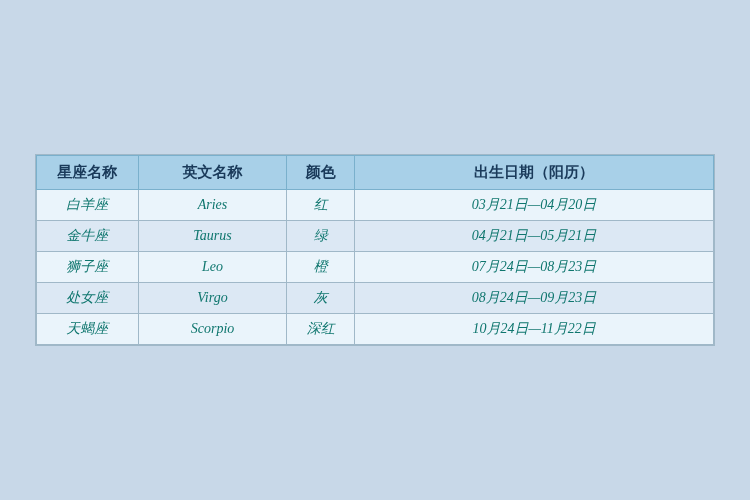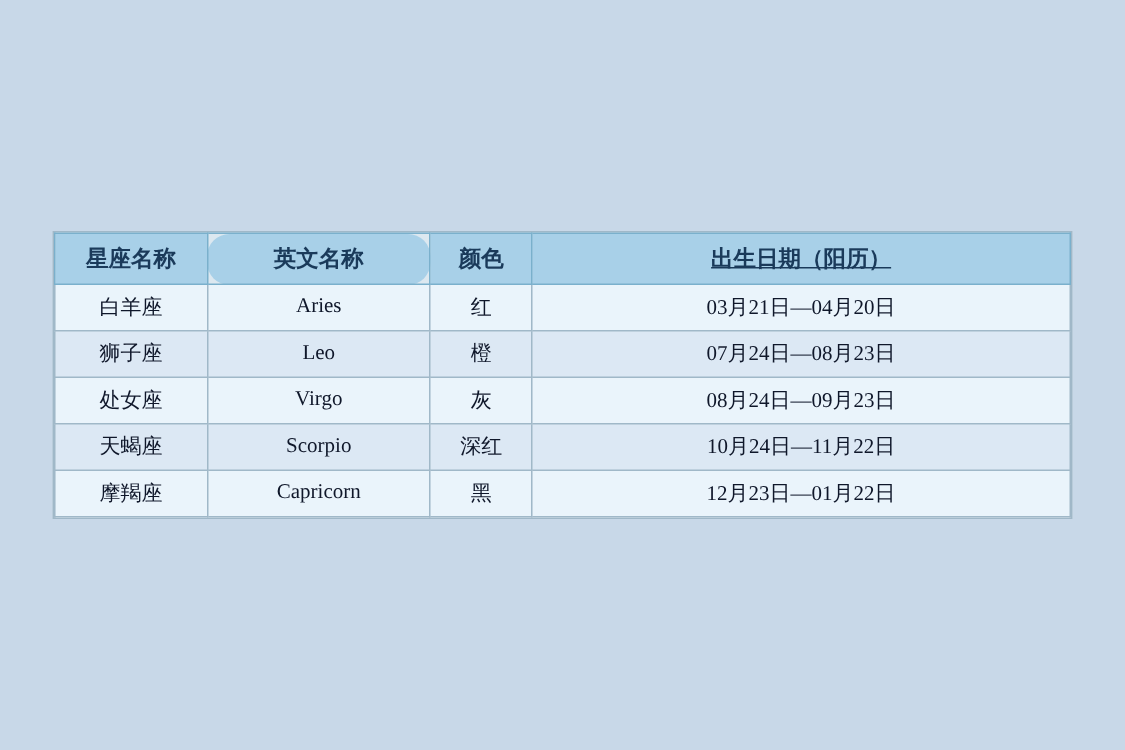--- a/index.html
+++ b/index.html
@@ -33,32 +33,33 @@
       font-size: 15px;
       font-weight: bold;
       color: #1a3a5a;
     }
 
     tbody tr td {
       border: 1px solid #a0b8c8;
       padding: 6px 10px;
       text-align: center;
       font-size: 14px;
-      color: #0f172a;
+      color: #0f766e;
       background-color: #eaf4fb;
+      font-style: italic;
     }
 
     tbody tr:nth-child(even) td {
       background-color: #dce8f4;
     }
 
     .col-name { width: 15%; }
-    .col-en   { width: 22%; border-radius: 15px; }
+    .col-en   { width: 22%; }
     .col-color{ width: 10%; }
-    .col-date { width: 53%; text-decoration: underline; }
+    .col-date { width: 53%; }
   </style>
 </head>
 <body>
 
 <div class="table-container">
   <table>
     <thead>
       <tr>
         <th class="col-name">星座名称</th>
         <th class="col-en">英文名称</th>
@@ -67,38 +68,38 @@
       </tr>
     </thead>
     <tbody id="table-body">
     <tr>
           <td>白羊座</td>
           <td>Aries</td>
           <td>红</td>
           <td>03月21日—04月20日</td>
         </tr>
         <tr>
+          <td>金牛座</td>
+          <td>Taurus</td>
+          <td>绿</td>
+          <td>04月21日—05月21日</td>
+        </tr>
+        <tr>
           <td>狮子座</td>
           <td>Leo</td>
           <td>橙</td>
           <td>07月24日—08月23日</td>
         </tr>
         <tr>
           <td>处女座</td>
           <td>Virgo</td>
           <td>灰</td>
           <td>08月24日—09月23日</td>
         </tr>
         <tr>
           <td>天蝎座</td>
           <td>Scorpio</td>
           <td>深红</td>
           <td>10月24日—11月22日</td>
         </tr>
-        <tr>
-          <td>摩羯座</td>
-          <td>Capricorn</td>
-          <td>黑</td>
-          <td>12月23日—01月22日</td>
-        </tr>
       </tbody>
   </table>
 </div>
 
 </body></html>

